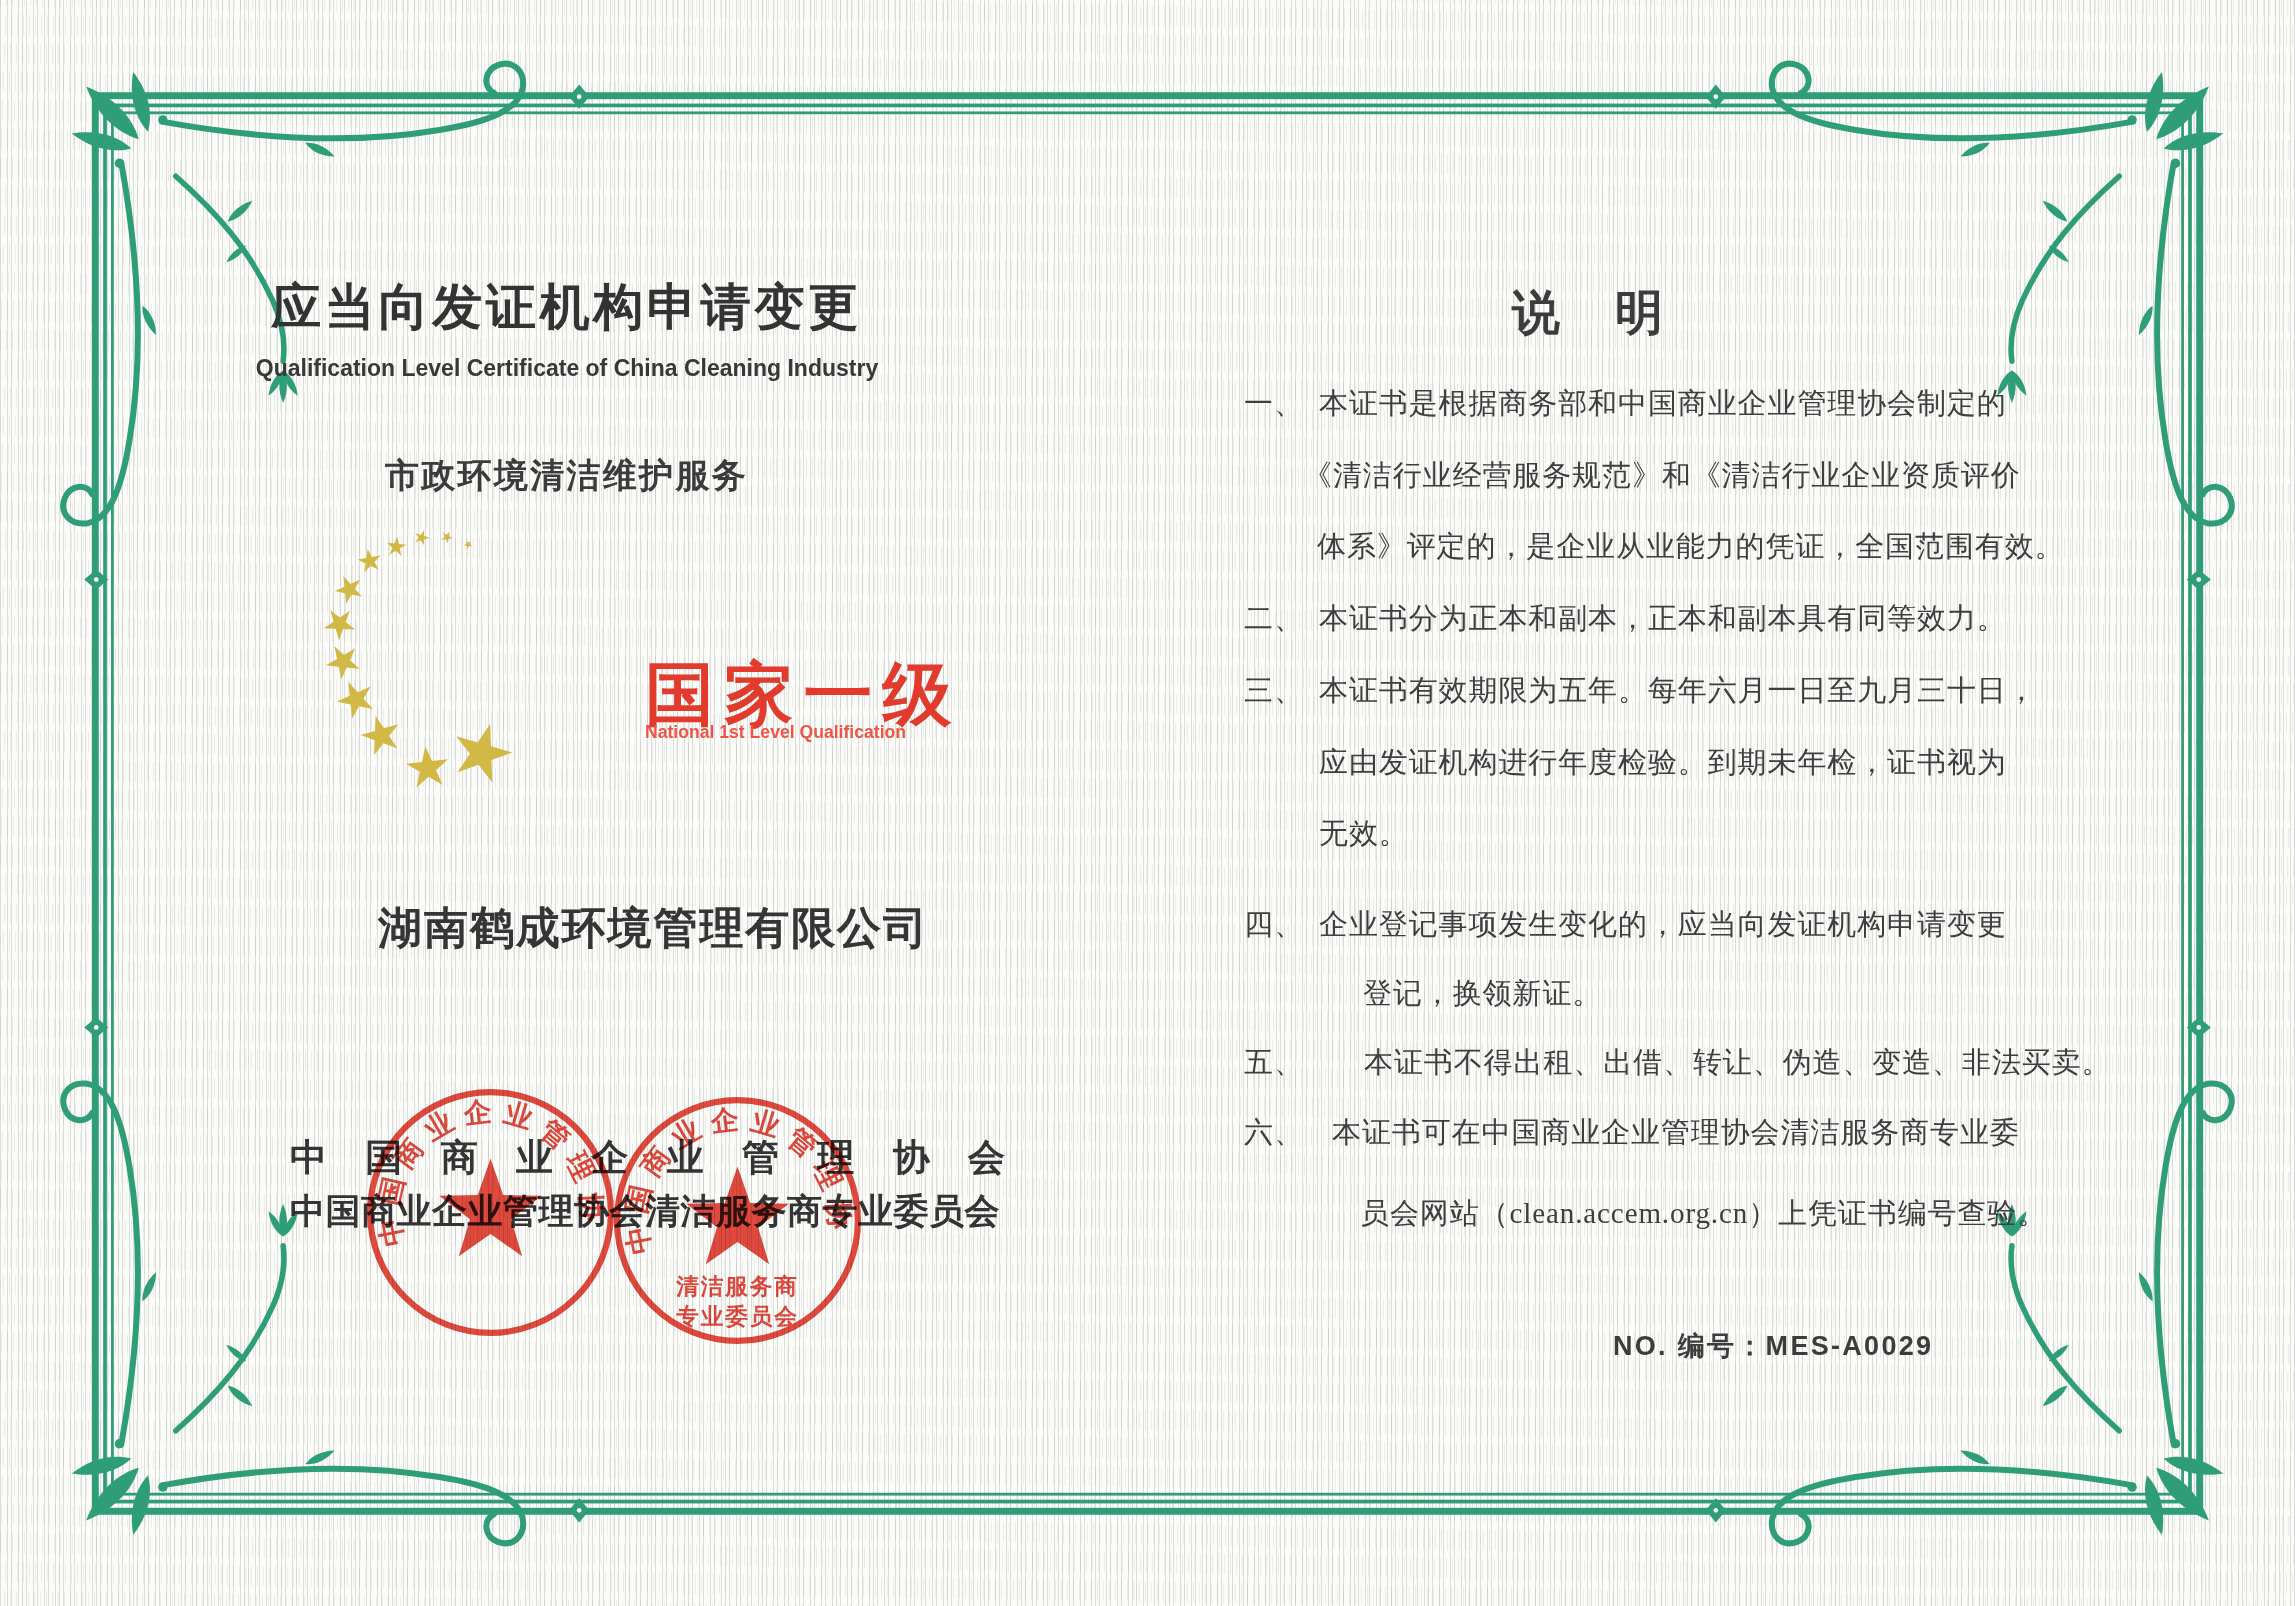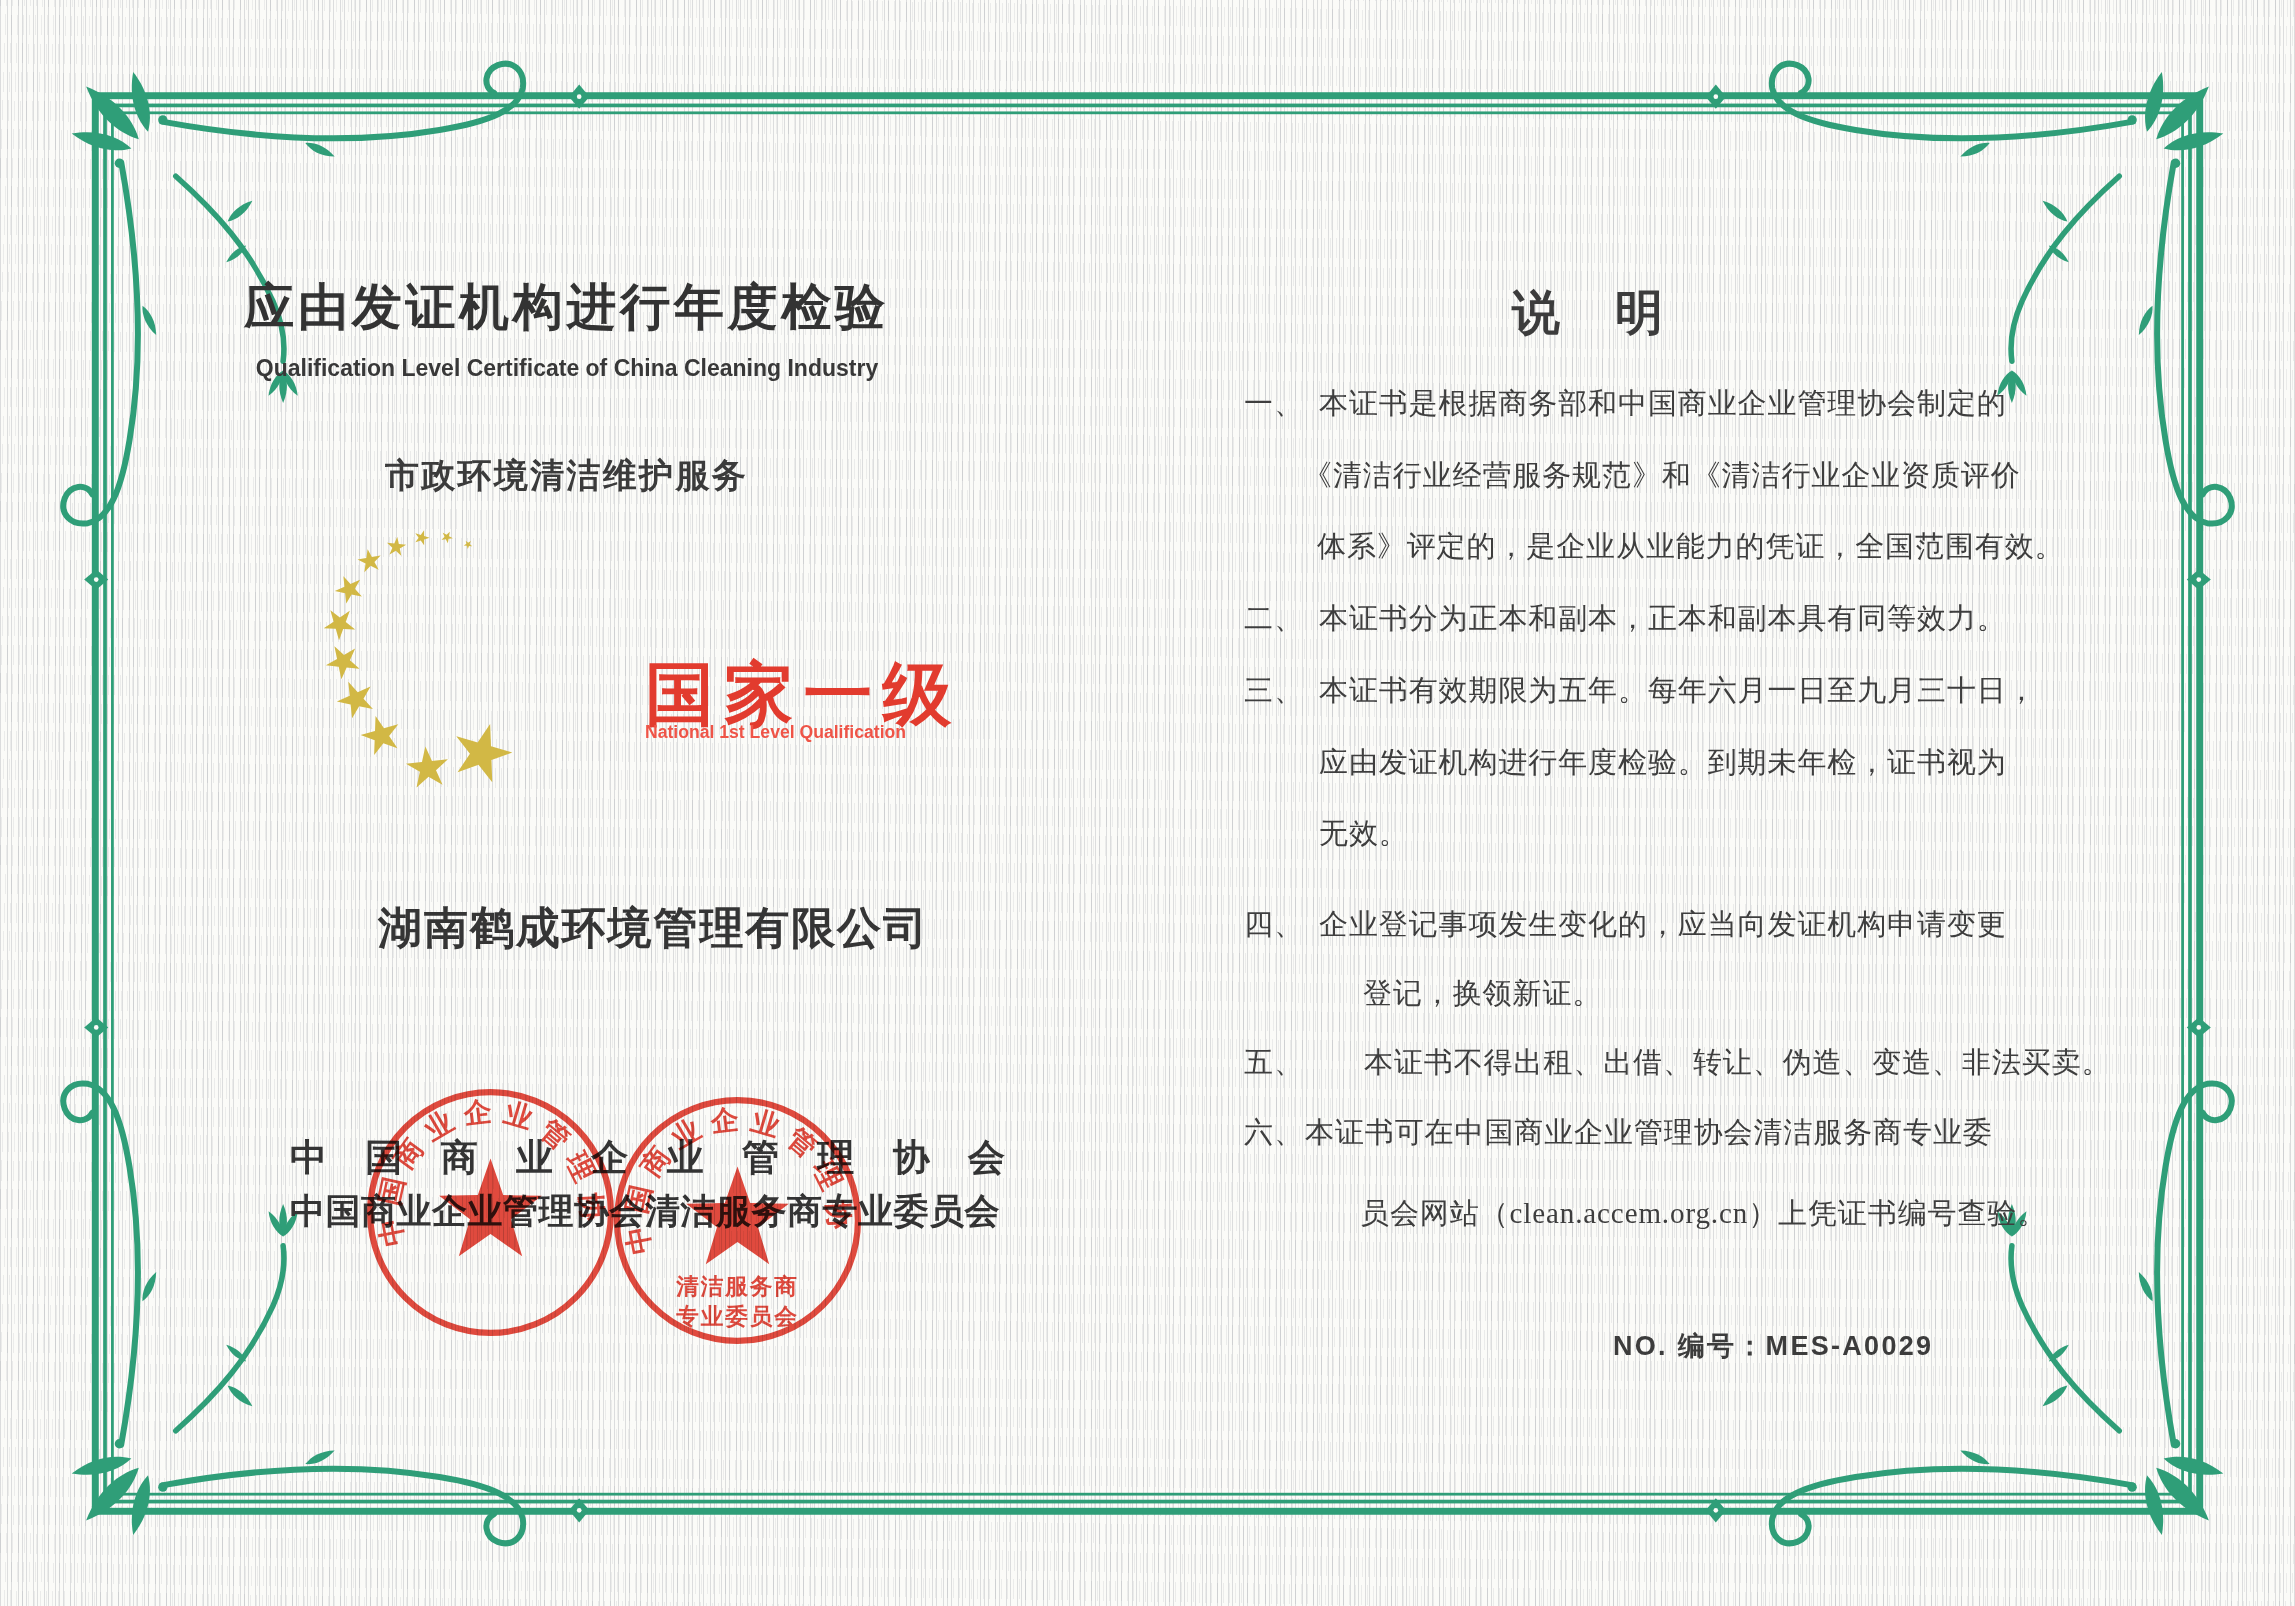--- a/index.html
+++ b/index.html
@@ -77,21 +77,21 @@
     </defs>
     <rect class="frame-line" x="206" y="206" width="4549" height="3060" stroke-width="15"></rect>
     <rect class="frame-line" x="227" y="227" width="4507" height="3018" stroke-width="8"></rect>
     <rect class="frame-line" x="243" y="243" width="4475" height="2986" stroke-width="6"></rect>
     <use href="#corner"></use>
     <use href="#corner" transform="translate(4961,0) scale(-1,1)"></use>
     <use href="#corner" transform="translate(0,3472) scale(1,-1)"></use>
     <use href="#corner" transform="translate(4961,3472) scale(-1,-1)"></use>
   </svg>
 
-  <div class="abs title">应由发证机构进行年度检验</div>
+  <div class="abs title">应当向发证机构申请变更</div>
   <div class="abs title-en">Qualification Level Certificate of China Cleaning Industry</div>
   <div class="abs service">市政环境清洁维护服务</div>
 
   <div id="stars">
       <span class="star" style="left: 463px; top: 539px; font-size: 11px; transform: rotate(40deg);">★</span>
       <span class="star" style="left: 440px; top: 530px; font-size: 15px; transform: rotate(28deg);">★</span>
       <span class="star" style="left: 413px; top: 528px; font-size: 19.4px; transform: rotate(18deg);">★</span>
       <span class="star" style="left: 385px; top: 534px; font-size: 25px; transform: rotate(6deg);">★</span>
       <span class="star" style="left: 356px; top: 546px; font-size: 30.5px; transform: rotate(-10deg);">★</span>
       <span class="star" style="left: 333px; top: 571px; font-size: 36px; transform: rotate(-24deg);">★</span>
@@ -126,21 +126,21 @@
       <div class="note-line" style="top: 384px; left: 1244px;"><span class="marker">一、</span><span style="margin-left: 75px;">本证书是根据商务部和中国商业企业管理协会制定的</span></div>
       <div class="note-line" style="top: 456px; left: 1303px;">《清洁行业经营服务规范》和《清洁行业企业资质评价</div>
       <div class="note-line" style="top: 527px; left: 1317px;">体系》评定的，是企业从业能力的凭证，全国范围有效。</div>
       <div class="note-line" style="top: 599px; left: 1244px;"><span class="marker">二、</span><span style="margin-left: 75px;">本证书分为正本和副本，正本和副本具有同等效力。</span></div>
       <div class="note-line" style="top: 671px; left: 1244px;"><span class="marker">三、</span><span style="margin-left: 75px;">本证书有效期限为五年。每年六月一日至九月三十日，</span></div>
       <div class="note-line" style="top: 743px; left: 1319px;">应由发证机构进行年度检验。到期未年检，证书视为</div>
       <div class="note-line" style="top: 814px; left: 1319px;">无效。</div>
       <div class="note-line" style="top: 905px; left: 1244px;"><span class="marker">四、</span><span style="margin-left: 75px;">企业登记事项发生变化的，应当向发证机构申请变更</span></div>
       <div class="note-line" style="top: 974px; left: 1363px;">登记，换领新证。</div>
       <div class="note-line" style="top: 1043px; left: 1244px;"><span class="marker">五、</span><span style="margin-left: 120px;">本证书不得出租、出借、转让、伪造、变造、非法买卖。</span></div>
-      <div class="note-line" style="top: 1113px; left: 1244px;"><span class="marker">六、</span><span style="margin-left: 61px;">本证书可在中国商业企业管理协会清洁服务商专业委</span></div>
+      <div class="note-line" style="top: 1113px; left: 1244px;"><span class="marker">六、</span><span style="margin-left: 88px;">本证书可在中国商业企业管理协会清洁服务商专业委</span></div>
       <div class="note-line" style="top: 1194px; left: 1360px;">员会网站（clean.accem.org.cn）上凭证书编号查验。</div>
     </div>
   <div class="abs cert-no">
     <span>NO. 编号：</span><span>MES-A0029</span>
   </div>
 
   <svg class="seal" viewBox="-300 -300 600 600" style="left:346px;top:1068px;width:289px;height:289px;">
     <circle class="seal-ring" r="250"></circle>
     <path class="seal-star" d="M0,-112 L26.3,-36.2 L106.6,-34.7 L42.6,13.9 L65.8,90.7 L0,44.8 L-65.8,90.7 L-42.6,13.9 L-106.6,-34.7 L-26.3,-36.2 Z"></path>
     <path id="arcA" fill="none" d="M-178.6,65 A190,190 0 1 1 178.6,65"></path>

